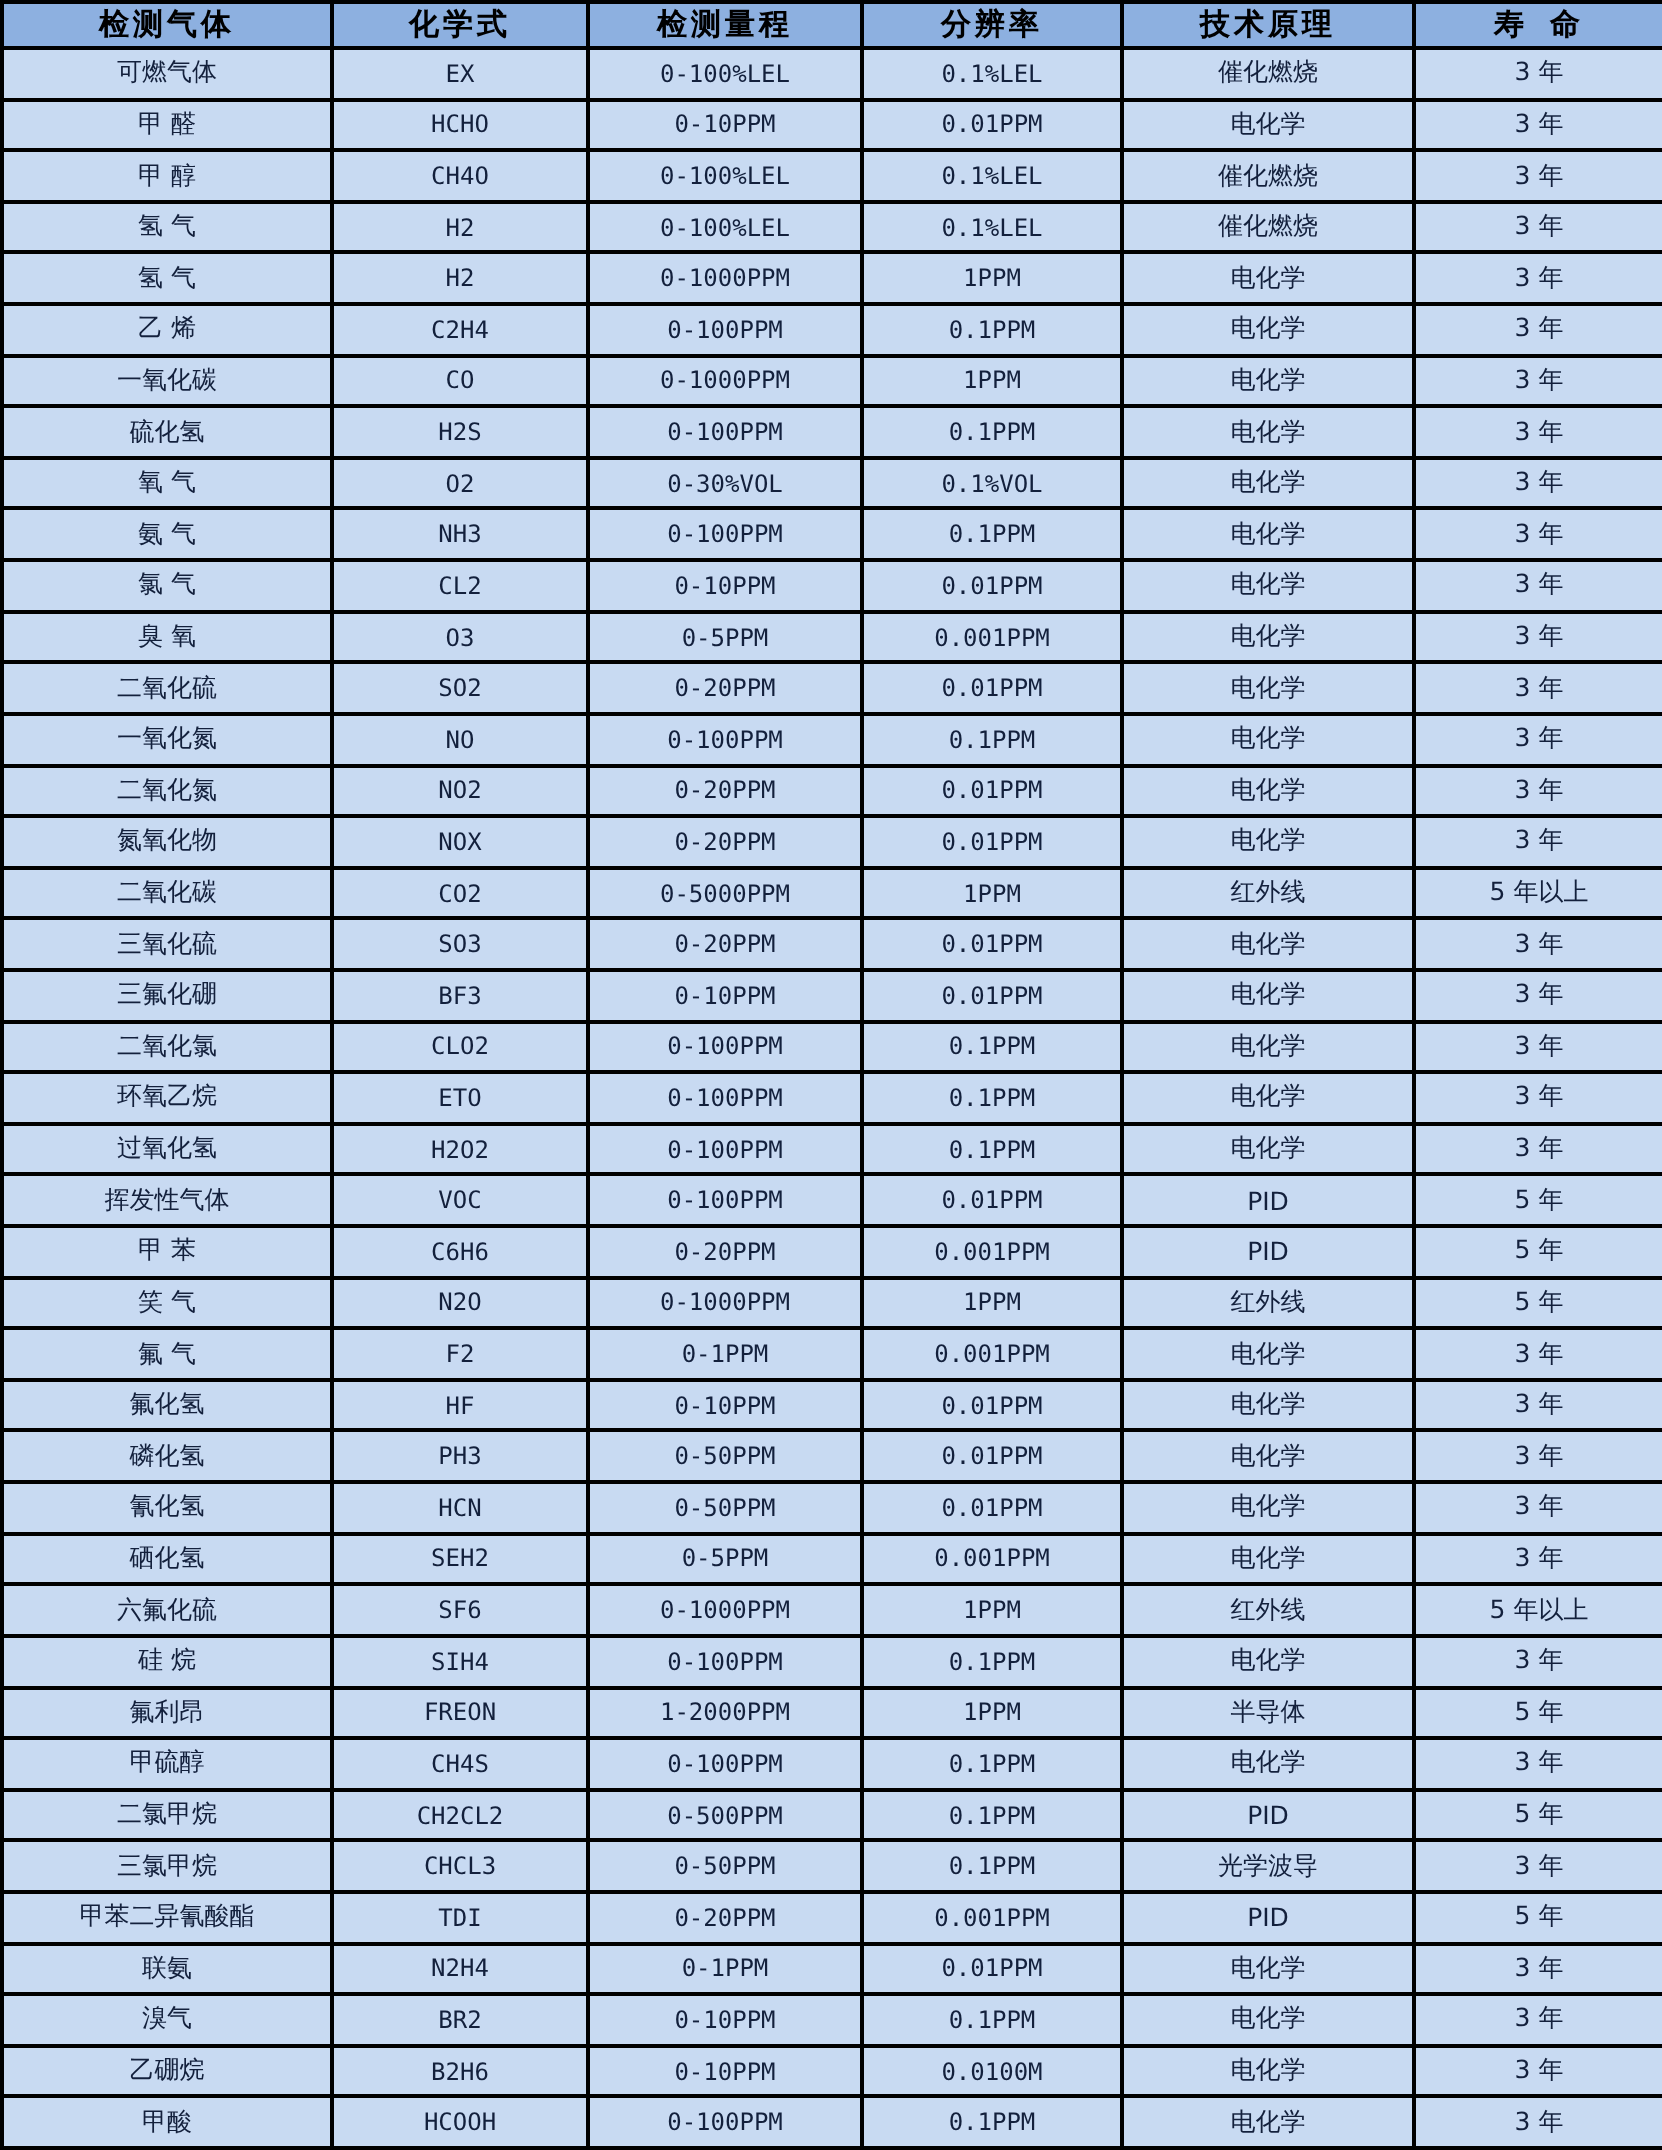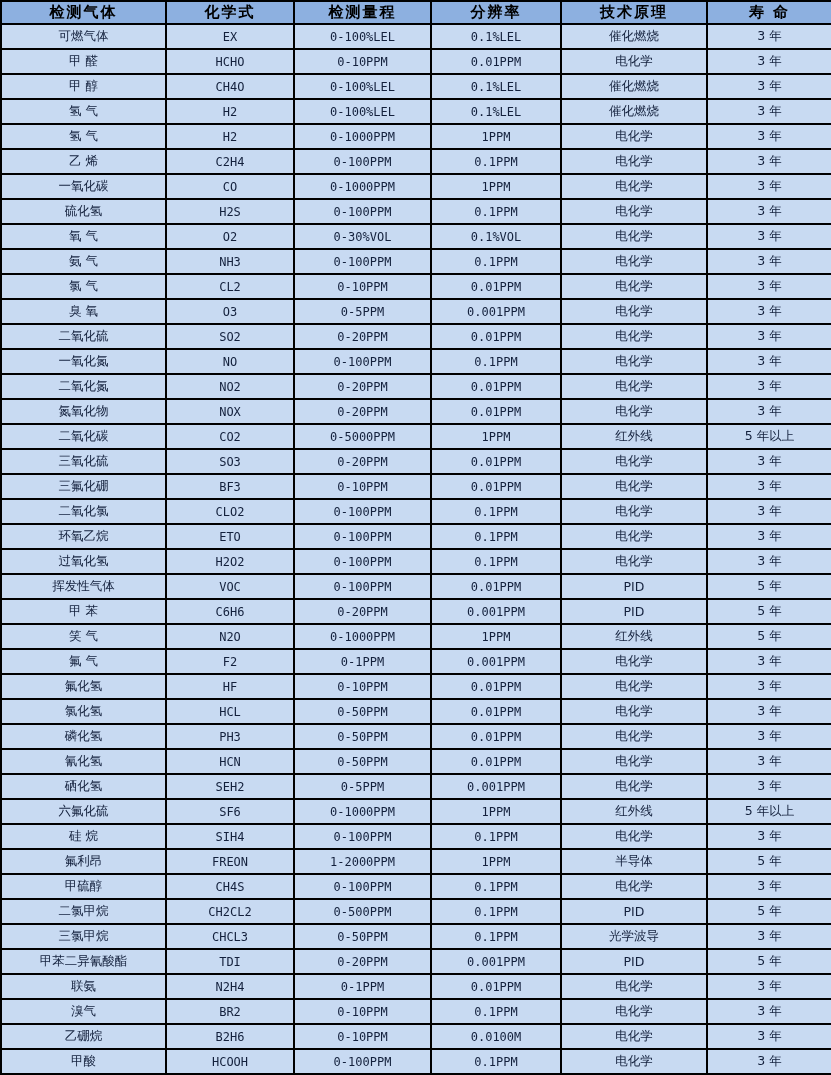--- a/index.html
+++ b/index.html
@@ -38,20 +38,21 @@
     overflow:hidden;
     white-space:nowrap;
     height:21px;
   }
   th{
     background:var(--header-bg);
     color:#000;
     font-size:15px;
     font-weight:bold;
     letter-spacing:2px;
+    font-family:Liberation Mono, monospace;
   }
   td{
     background:var(--row-bg);
     color:var(--text);
     font-size:12.5px;
   }
   td.latin{
     font-family:"DejaVu Sans Mono","Liberation Mono",monospace;
     font-size:12px;
     letter-spacing:0;
@@ -291,28 +292,20 @@
   </tr>
         <tr>
     <td>氟化氢</td>
     <td class="latin">HF</td>
     <td class="latin">0-10PPM</td>
     <td class="latin">0.01PPM</td>
     <td>电化学</td>
     <td>3 年</td>
   </tr>
         <tr>
-    <td>氯化氢</td>
-    <td class="latin">HCL</td>
-    <td class="latin">0-50PPM</td>
-    <td class="latin">0.01PPM</td>
-    <td>电化学</td>
-    <td>3 年</td>
-  </tr>
-        <tr>
     <td>磷化氢</td>
     <td class="latin">PH3</td>
     <td class="latin">0-50PPM</td>
     <td class="latin">0.01PPM</td>
     <td>电化学</td>
     <td>3 年</td>
   </tr>
         <tr>
     <td>氰化氢</td>
     <td class="latin">HCN</td>

